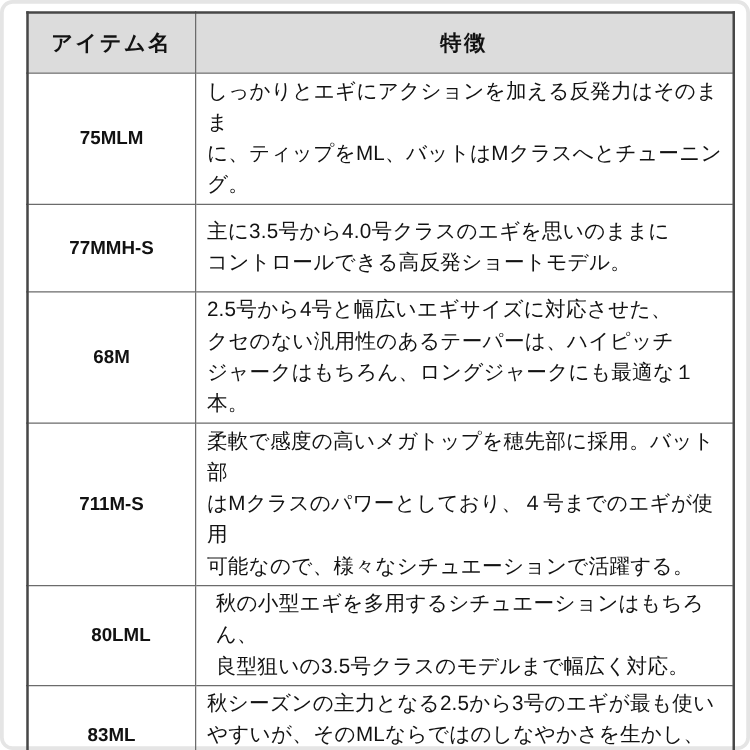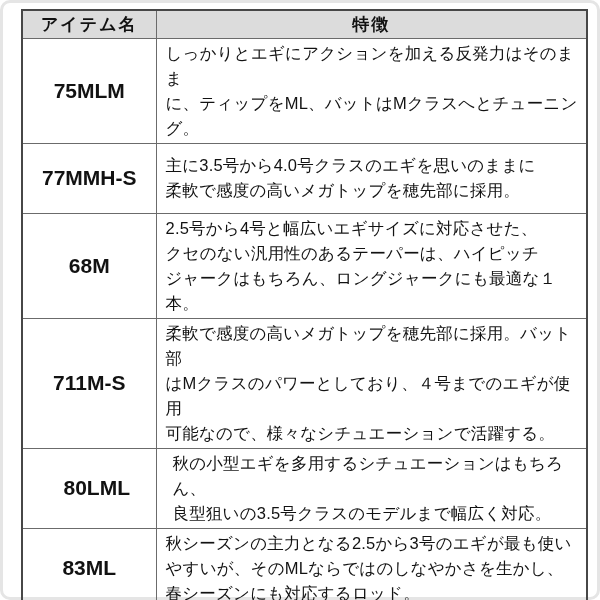--- a/index.html
+++ b/index.html
@@ -35,27 +35,27 @@
   }
   table.variation-table col.col-item{width:134px;}
   table.variation-table th,
   table.variation-table td{
     border:1px solid var(--grid-line);
     box-sizing:border-box;
     vertical-align:middle;
   }
   th.header-cell{
     background:var(--header-bg);
-    height:28px;
+    height:48px;
     font-size:17px;font-weight:bold;letter-spacing:2px;
     text-align:center;
   }
   td.item-cell{
     text-align:center;
-    font-size:21px;font-weight:bold;
+    font-size:15px;font-weight:bold;
   }
   td.feature-cell{
     font-size:16.5px;font-weight:normal;
     line-height:25px;
     padding:2px 4px 2px 9px;
     white-space:pre-line;
     letter-spacing:0.2px;
   }
   tbody tr:nth-child(1) td{height:64px;}
   tbody tr:nth-child(2) td{height:70px;}
@@ -85,21 +85,21 @@
     </thead>
     <tbody>
       <tr>
         <td class="item-cell">75MLM</td>
         <td class="feature-cell">しっかりとエギにアクションを加える反発力はそのまま
 に、ティップをML、バットはMクラスへとチューニング。</td>
       </tr>
       <tr>
         <td class="item-cell">77MMH-S</td>
         <td class="feature-cell">主に3.5号から4.0号クラスのエギを思いのままに
-柔軟で感度の高いメガトップを穂先部に採用。</td>
+コントロールできる高反発ショートモデル。</td>
       </tr>
       <tr>
         <td class="item-cell">68M</td>
         <td class="feature-cell">2.5号から4号と幅広いエギサイズに対応させた、
 クセのない汎用性のあるテーパーは、ハイピッチ
 ジャークはもちろん、ロングジャークにも最適な１本。</td>
       </tr>
       <tr>
         <td class="item-cell">711M-S</td>
         <td class="feature-cell">柔軟で感度の高いメガトップを穂先部に採用。バット部

